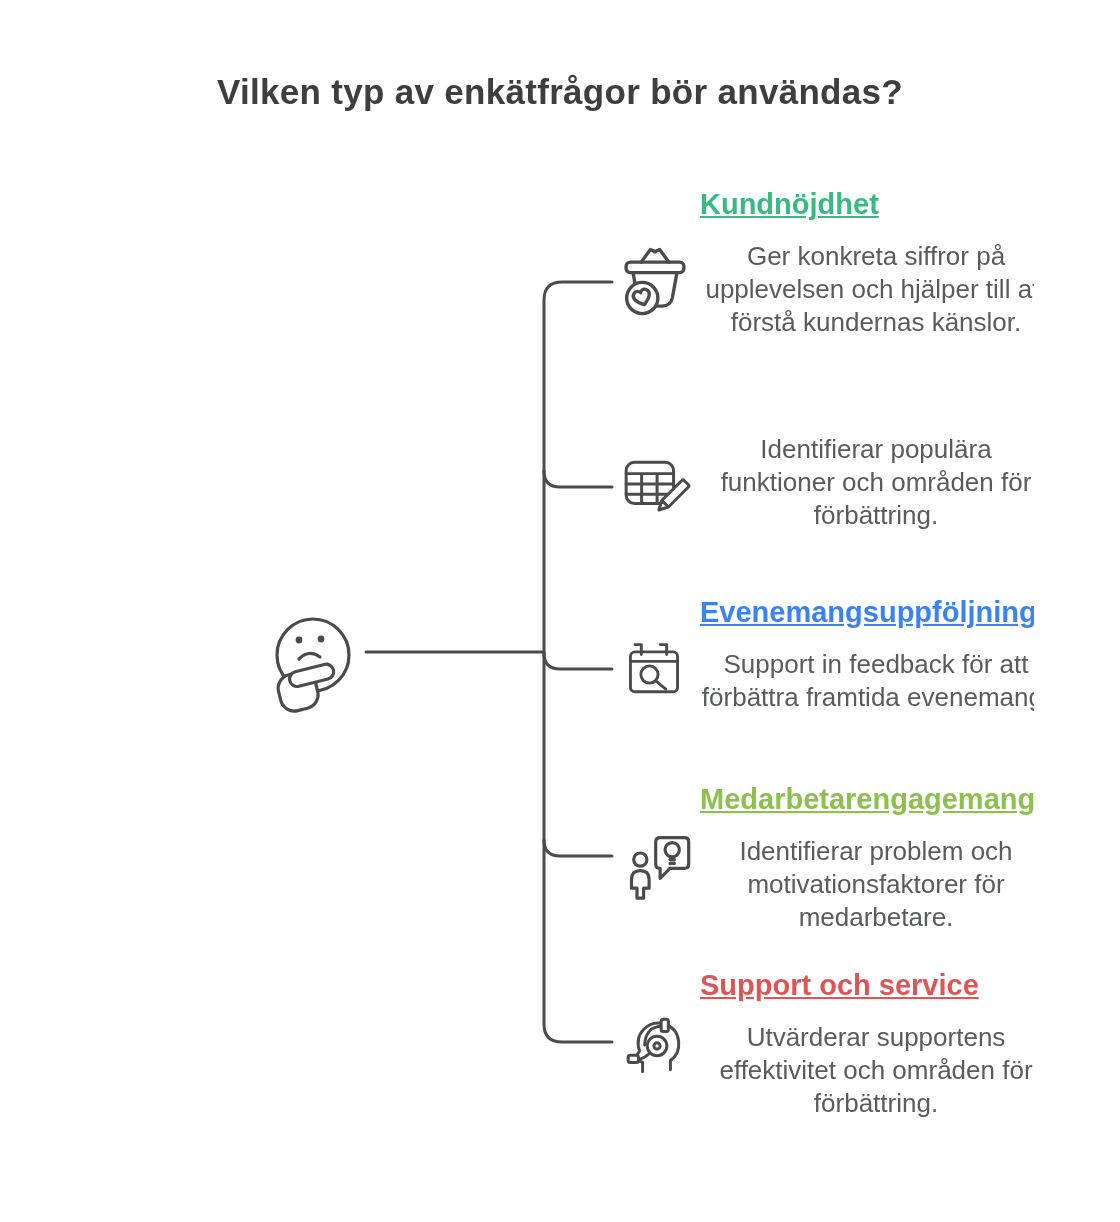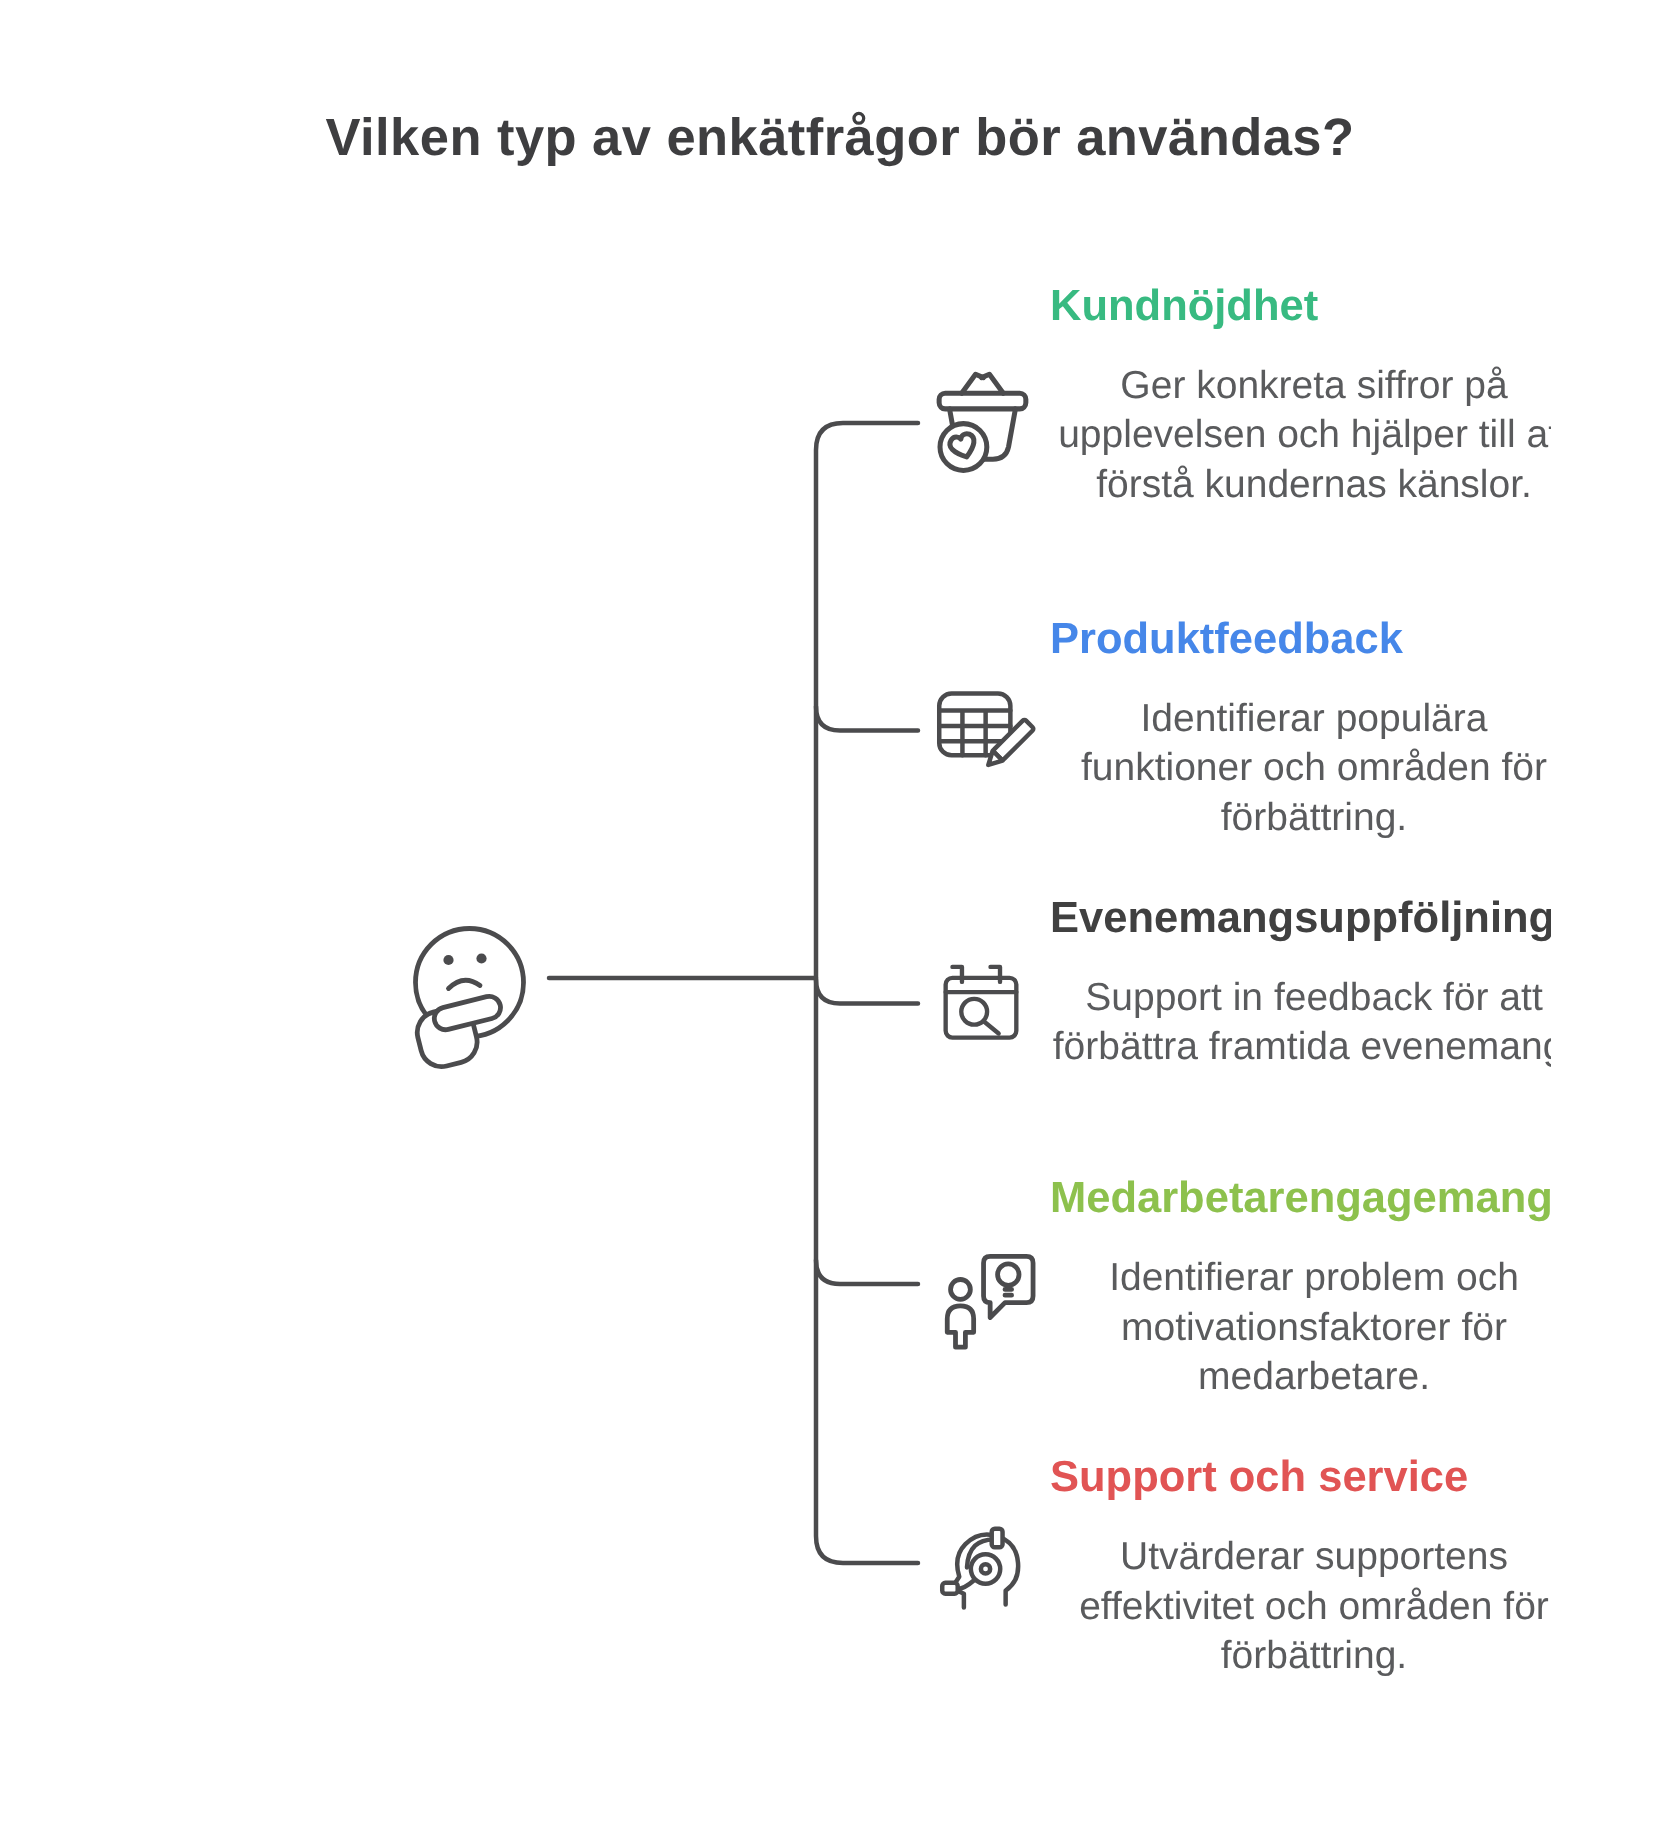--- a/index.html
+++ b/index.html
@@ -31,20 +31,21 @@
   .item {
     position: absolute;
     left: 700px;
     width: 370px;
   }
   .item-heading {
     font-size: 29px;
     font-weight: bold;
     line-height: 29px;
     white-space: nowrap;
+    text-decoration: underline;
   }
   .item-desc {
     margin-top: 21px;
     width: 352px;
     font-size: 26px;
     line-height: 33px;
     color: #5a5b5d;
     text-align: center;
   }
   .item-1 { top: 190px; }
@@ -124,26 +125,25 @@
       <rect x="5" y="40" width="10" height="7" rx="2" fill="#ffffff"></rect>
     </g>
   </svg>
 
   <div class="item item-1">
     <div class="item-heading" style="color: rgb(56, 186, 129);">Kundnöjdhet</div>
     <div class="item-desc">Ger konkreta siffror på upplevelsen och hjälper till att förstå kundernas känslor.</div>
   </div>
 
   <div class="item item-2">
-    <div class="item-heading" style="color: rgb(70, 135, 233);">Produktfeedback</div>
     <div class="item-desc">Identifierar populära funktioner och områden för förbättring.</div>
   </div>
 
   <div class="item item-3">
-    <div class="item-heading" style="color: #404040;">Evenemangsuppföljning</div>
+    <div class="item-heading" style="color: #3b82f6;">Evenemangsuppföljning</div>
     <div class="item-desc">Support in feedback för att förbättra framtida evenemang.</div>
   </div>
 
   <div class="item item-5">
     <div class="item-heading" style="color: rgb(225, 84, 84);">Support och service</div>
     <div class="item-desc">Utvärderar supportens effektivitet och områden för förbättring.</div>
   </div>
 
   <div class="item item-4">
     <div class="item-heading" style="color: rgb(141, 193, 77);">Medarbetarengagemang</div>

